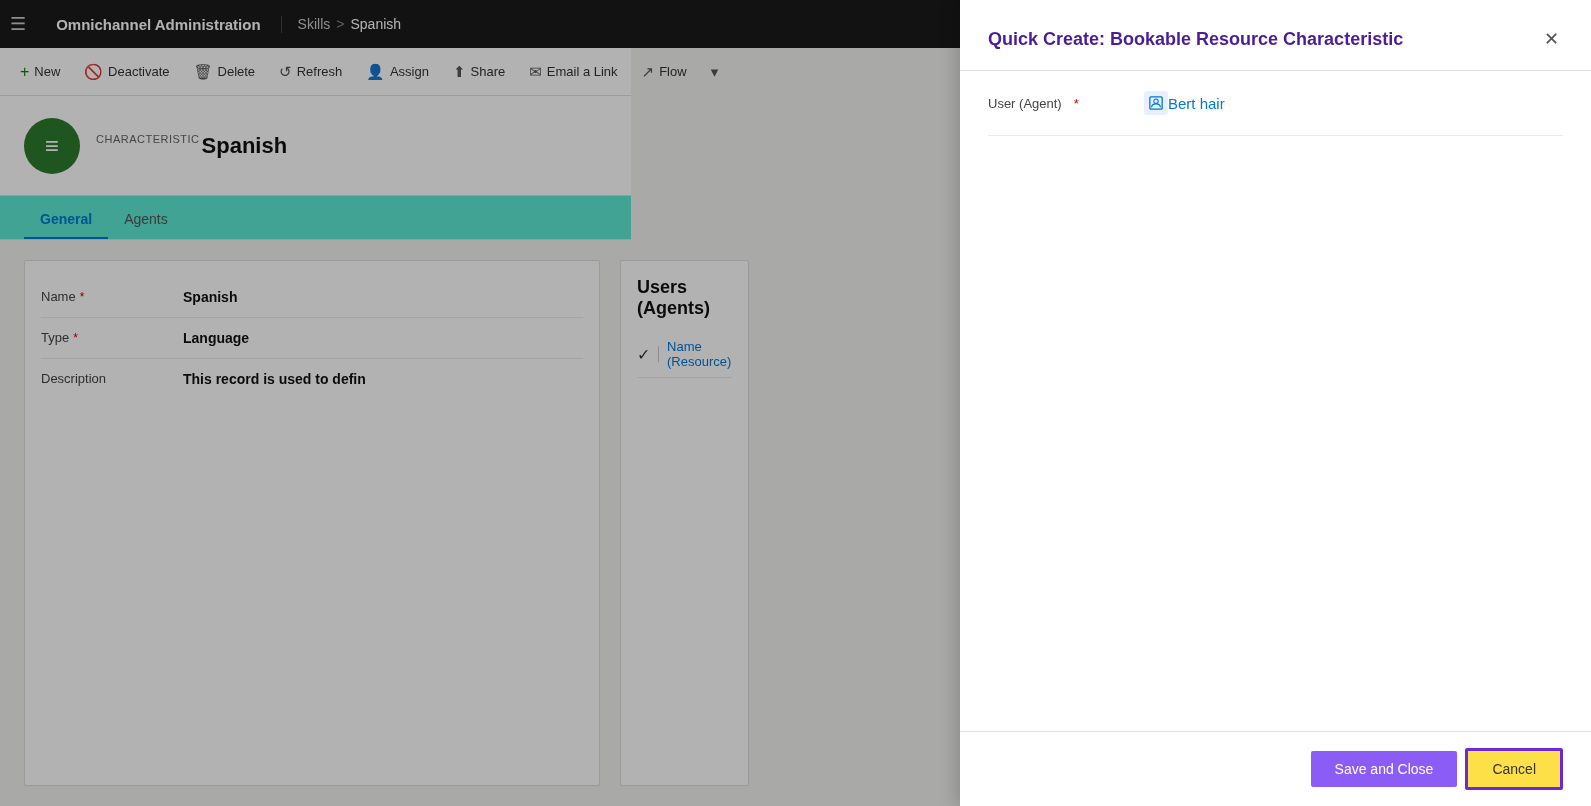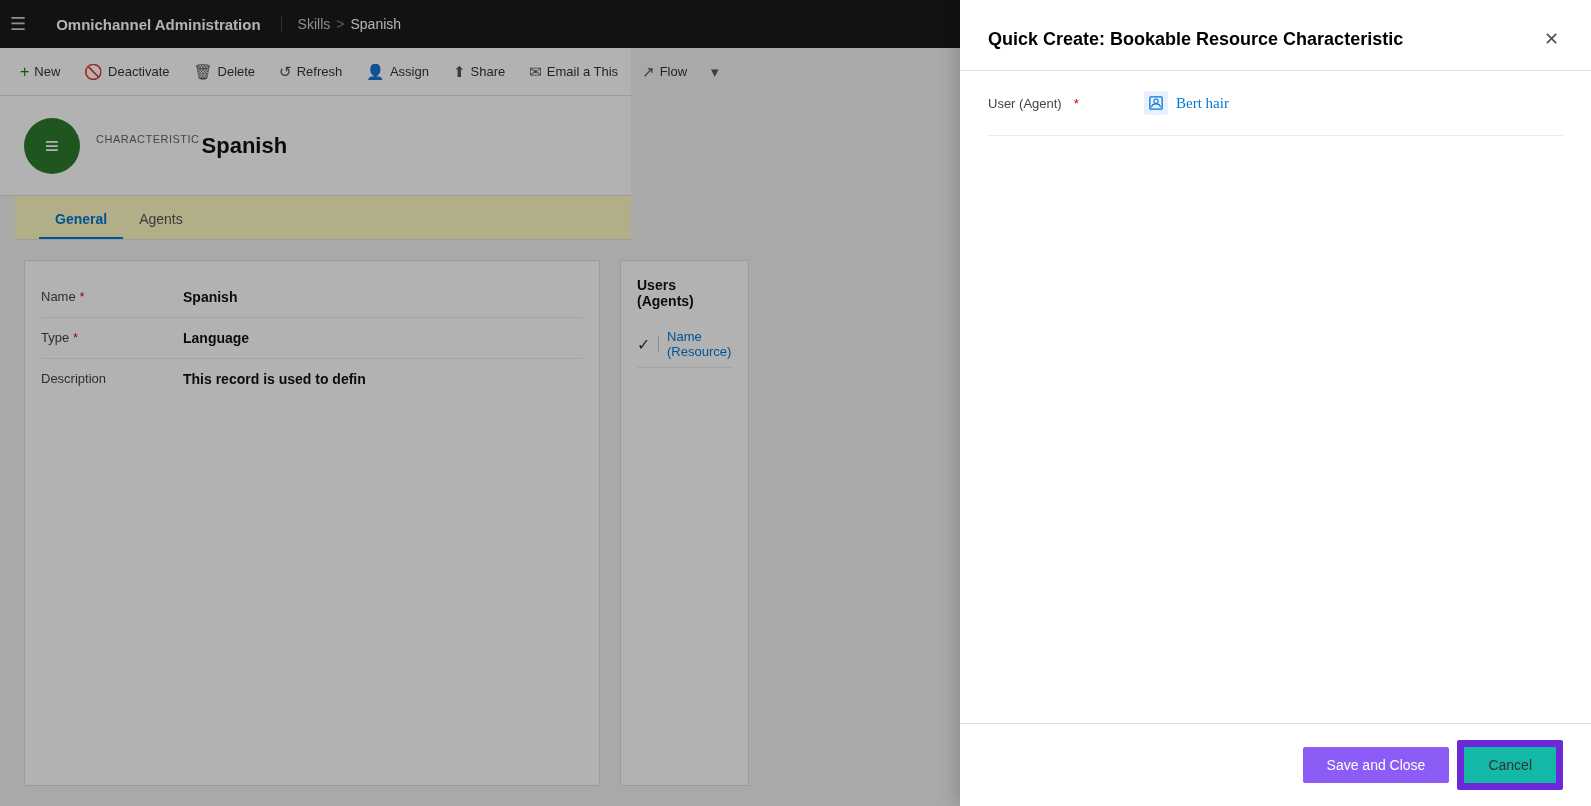--- a/index.html
+++ b/index.html
@@ -99,23 +99,23 @@
       display: flex; align-items: center; justify-content: center;
       color: #fff; font-size: 24px;
     }
     .entity-meta { display: flex; gap: 2px; }
     .entity-type { font-size: 11px; color: #666; text-transform: uppercase; letter-spacing: 0.5px; }
     .entity-name { font-size: 22px; font-weight: 600; color: #111; }
 
     
     .tabs {
       position: absolute;
-      top: 196px; left: 15px; right: 960px;
+      top: 196px; left: 0; right: 960px;
       height: 44px;
-      background: #fef9c3;
+      background: #5eead4;
       display: flex;
       align-items: flex-end;
       padding: 0 24px;
       border-bottom: 1px solid #e0e0e0;
     }
     .tab {
       padding: 10px 16px;
       font-size: 14px;
       cursor: pointer;
       color: #555;
@@ -171,21 +171,21 @@
       gap: 4px;
     }
     .field-required { color: #c00; font-size: 12px; }
     .field-value {
       font-size: 14px;
       font-weight: 600;
       color: #111;
     }
 
     .right-card-title {
-      font-size: 14px;
+      font-size: 18px;
       font-weight: 600;
       color: #111;
       margin-bottom: 12px;
     }
     .table-header {
       display: flex;
       align-items: center;
       gap: 8px;
       padding: 8px 0;
       border-bottom: 1px solid #edebe9;
@@ -208,21 +208,21 @@
     .qc-header {
       display: flex;
       align-items: center;
       justify-content: space-between;
       padding: 24px 28px 16px;
       border-bottom: 1px solid #e0e0e0;
     }
     .qc-title {
       font-size: 18px;
       font-weight: 600;
-      color: #000000;
+      color: #4c1d95;
     }
     .qc-close {
       font-size: 18px;
       color: #555;
       cursor: pointer;
       background: none;
       border: none;
       padding: 4px;
     }
 
@@ -244,22 +244,20 @@
       font-size: 13px;
       color: #444;
       display: flex;
       align-items: center;
       gap: 12px;
     }
     .qc-required { color: #c00; font-size: 13px; }
     .qc-value-wrap {
       display: flex;
       align-items: center;
-      gap: 8px;
-      font-family: Liberation Serif, serif;
     }
     .qc-icon {
       width: 24px; height: 24px;
       background: #e8f0fe;
       border-radius: 3px;
       display: flex; align-items: center; justify-content: center;
       color: #0078d4;
       font-size: 13px;
       flex-shrink: 0;
     }
@@ -287,23 +285,23 @@
       background: #8b5cf6;
       color: #fff;
       border: none;
       padding: 10px 24px;
       font-size: 14px;
       font-weight: 500;
       cursor: pointer;
       border-radius: 2px;
     }
     .btn-secondary {
-      background: #14b8a6;
+      background: #fde047;
       color: #333;
-      border: 7px solid #6d28d9;
+      border: 3px solid #6d28d9;
       padding: 10px 24px;
       font-size: 14px;
       cursor: pointer;
       border-radius: 2px;
     }
 
     
     .overlay {
       position: absolute;
       inset: 0;
@@ -346,21 +344,21 @@
   <button class="cmd-btn">
     <span class="icon">👤</span>
     <span>Assign</span>
   </button>
   <button class="cmd-btn">
     <span class="icon">⬆</span>
     <span>Share</span>
   </button>
   <button class="cmd-btn">
     <span class="icon">✉</span>
-    <span>Email a This</span>
+    <span>Email a Link</span>
   </button>
   <button class="cmd-btn">
     <span class="icon">↗</span>
     <span>Flow</span>
   </button>
   <button class="cmd-btn">
     <span class="icon">▾</span>
   </button>
 </div>
 

